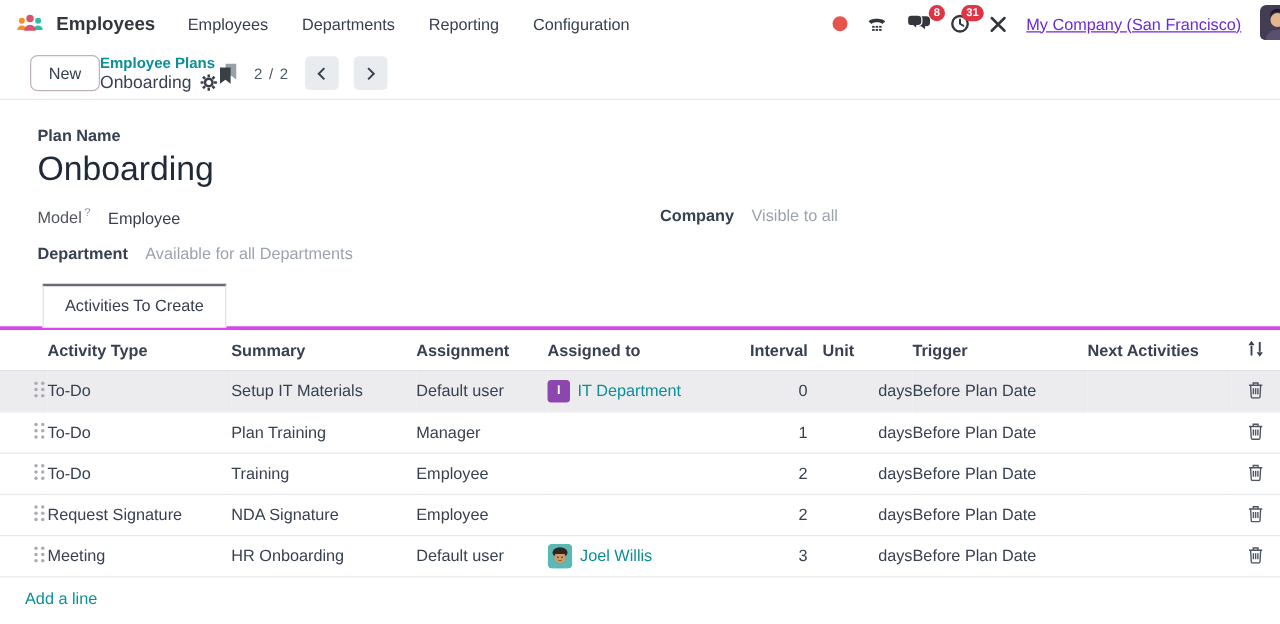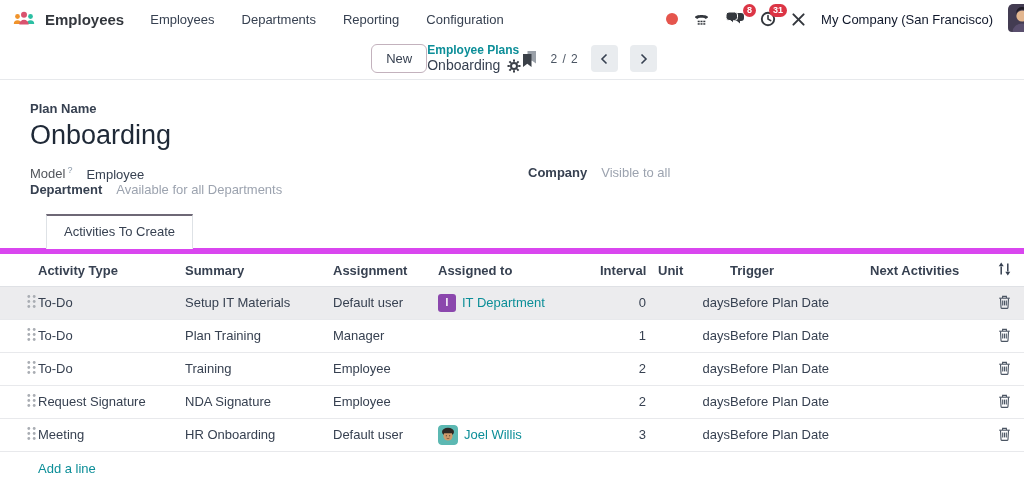--- a/index.html
+++ b/index.html
@@ -12,52 +12,52 @@
   .nav-left { display:flex; align-items:center; }
   .app-icon { display:flex; align-items:center; margin-right:9px; }
   .app-name { font-size:15px; font-weight:600; color:#33373d; margin-right:26px; cursor:pointer; }
   .menu { display:flex; gap:27px; }
   .menu span { color:#374151; font-weight:500; cursor:pointer; }
   .nav-right { display:flex; align-items:center; gap:15px; }
   .systray-icon { position:relative; display:flex; align-items:center; cursor:pointer; }
   .record-dot { width:12px; height:12px; border-radius:50%; background:#e5554d; }
   .badge { position:absolute; top:-7px; right:-11px; background:#dc3545; color:#fff; font-size:9px;
            font-weight:700; padding:2px 4px; border-radius:8px; line-height:1; min-width:13px; text-align:center; }
-  .company-name { color:#0f172a; white-space:nowrap; cursor:pointer; }
+  .company-name { color:#6d28d9; white-space:nowrap; cursor:pointer;text-decoration:underline; }
   .user-avatar { flex:0 0 auto; margin-right:-12px; border-radius:5px; overflow:hidden; cursor:pointer; }
 
   
-  .control-panel { height:42px; display:flex; align-items:center; justify-content:center;
-                   padding:0 10px 0 0; border-bottom:1px solid #e7e9ec; }
+  .control-panel { height:42px; display:flex; align-items:center; justify-content:flex-start;
+                   padding:0 10px 0 24px; border-bottom:1px solid #e7e9ec; }
   .cp-left { display:flex; align-items:center; }
   .btn-new { background:#fff; border:1px solid #c3b2bd; border-radius:6px; padding:6px 14px;
              font-size:13px; font-weight:500; color:#374151; cursor:pointer; font-family:inherit; }
   .breadcrumb { line-height:1.2; }
   .bc-parent { color:#0c8e98; font-weight:700; font-size:12px; cursor:pointer; display:block; }
   .bc-current-row { display:flex; align-items:center; gap:7px; font-size:14px; color:#374151; }
   .cp-right { display:flex; align-items:center; gap:12px; }
   .pager-val { font-size:12px; color:#4b5563; letter-spacing:1px; white-space:nowrap; }
   .pager-btn { width:27px; height:27px; background:#e9ecef; border:none; border-radius:4px;
                display:flex; align-items:center; justify-content:center; cursor:pointer; }
   .pager-btn.next { margin-right:-14px; }
 
   
   .form-pad { padding:21px 30px 0 30px; }
   .plan-label { font-weight:600; color:#374151; }
   .plan-name { font-size:27px; font-weight:400; color:#1f2937; margin:3px 0 14px 0; line-height:1.2; }
-  .fields { display:grid; grid-template-columns:498px auto; }
+  .fields { display:grid; grid-template-columns:498px auto; row-gap:13px; }
   .field { display:flex; align-items:baseline; }
   .f-label { font-weight:600; color:#374151; margin-right:14px; white-space:nowrap; }
   .f-label.light { font-weight:500; color:#52555b; }
   .f-help { color:#8a98a8; font-size:9px; vertical-align:super; margin-left:2px; cursor:pointer; }
   .f-value { color:#374151; cursor:text; }
   .f-placeholder { color:#9ca3af; cursor:text; }
 
   
-  .notebook { margin-top:17px; border-bottom:6px solid #d946ef; padding-left:46px; }
+  .notebook { margin-top:17px; border-bottom:3px solid #d946ef; padding-left:34px; }
   .tab { display:inline-block; padding:8px 17px 9px; background:#fff; font-weight:500; color:#374151;
          border:1px solid #dee2e6; border-top:2px solid #6e6876; border-bottom:1px solid #fff;
          margin-bottom:-1px; cursor:pointer; }
 
   
   table.o-list { width:1024px; border-collapse:collapse; table-layout:fixed; }
   table.o-list th { font-weight:700; color:#374151; text-align:left; padding:8px 0 7px 0;
                     border-bottom:1px solid #dfe1e5; cursor:pointer; }
   table.o-list td { height:33px; border-bottom:1px solid #e8e9ec; color:#374151; padding:0; }
   tr.selected td { background:#ececee; }
@@ -67,21 +67,21 @@
   .actions-cell { text-align:center; }
   .actions-head { text-align:center !important; }
   .assigned { display:flex; align-items:center; gap:6px; }
   .initial-badge { width:18px; height:18px; border-radius:3px; background:#8b47ad; color:#fff;
                    font-size:10px; font-weight:700; display:inline-flex; align-items:center;
                    justify-content:center; cursor:pointer; }
   a.rec-link { color:#0c8e98; text-decoration:none; cursor:pointer; }
   .trash-btn { background:none; border:none; padding:2px; cursor:pointer; line-height:0; }
   .avatar-sm { border-radius:4px; overflow:hidden; display:inline-flex; cursor:pointer; }
 
-  .add-line-row { padding:9px 0 0 38px; }
+  .add-line-row { padding:9px 0 0 20px; }
   a.add-line { color:#0c8e98; text-decoration:none; font-weight:400; cursor:pointer; }
 </style>
 </head>
 <body>
 
 <div class="app">
 
   <header class="navbar">
     <div class="nav-left">
       <span class="app-icon">

